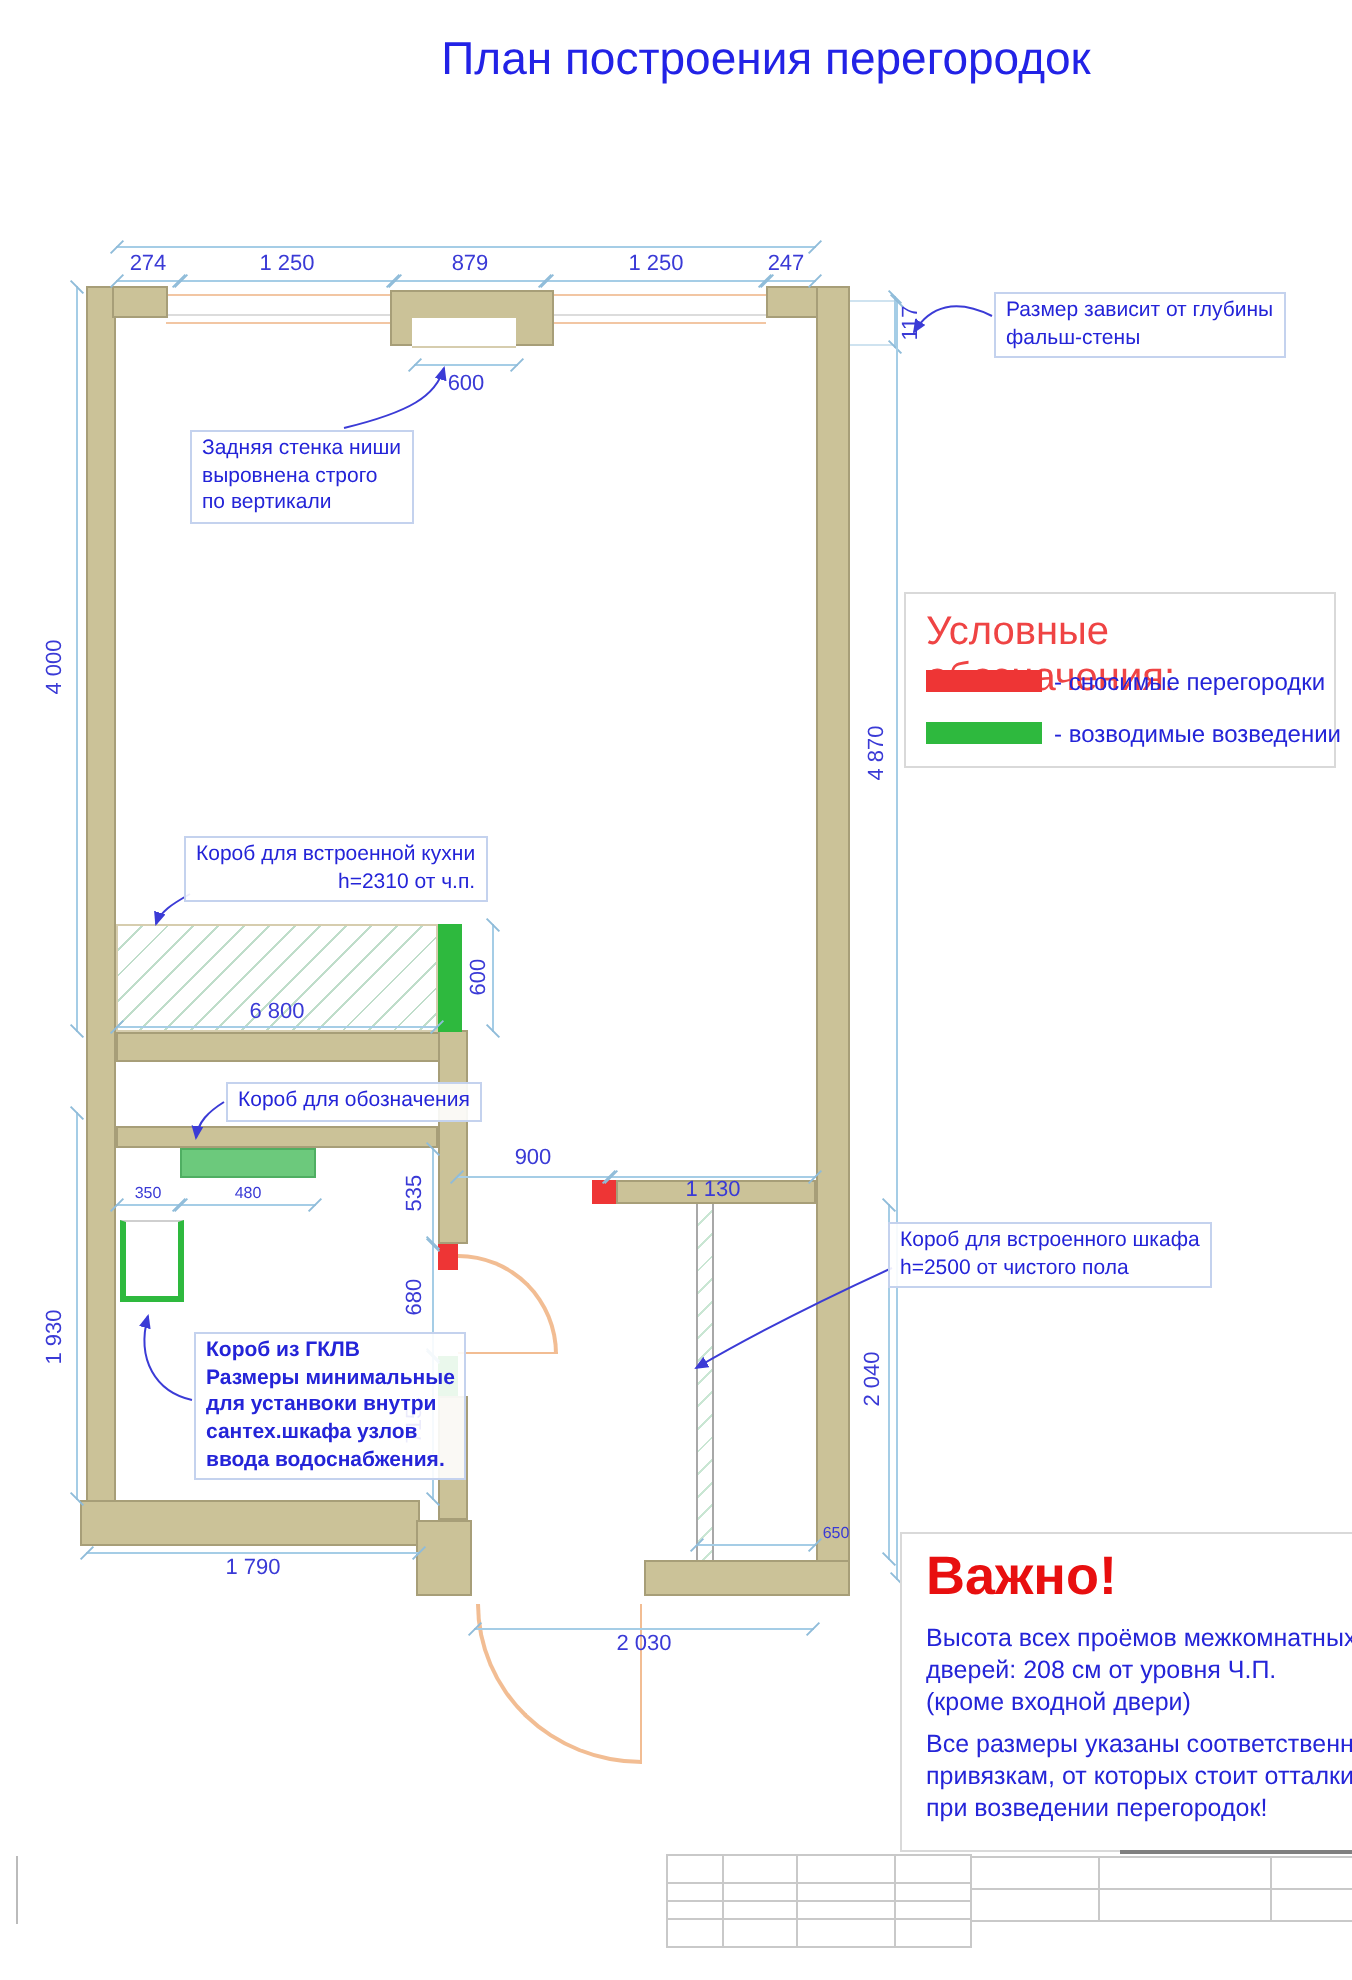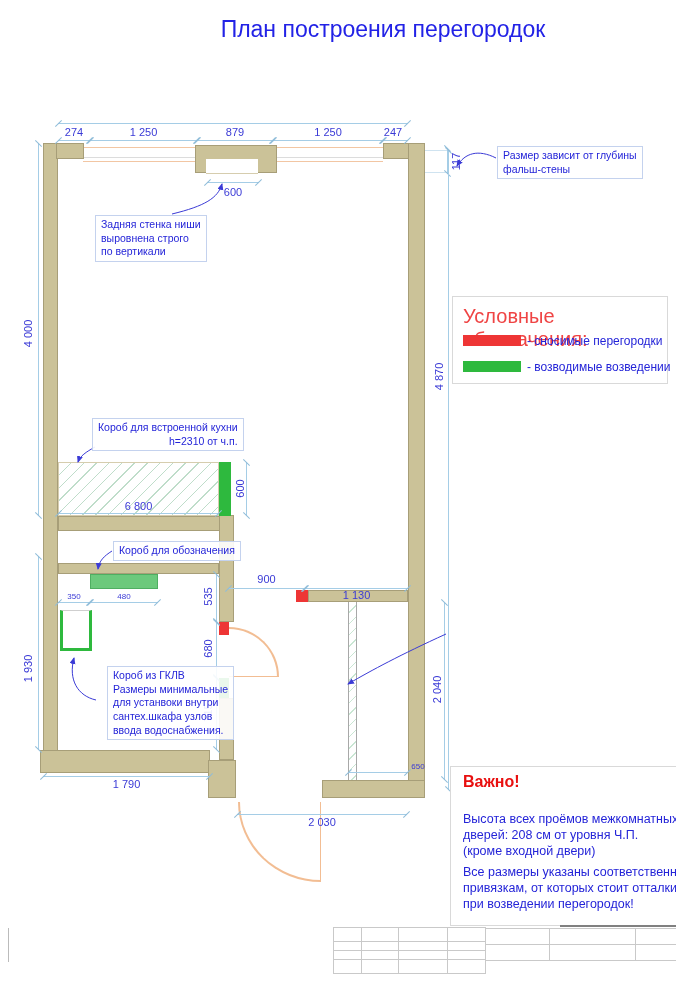--- a/index.html
+++ b/index.html
@@ -43,21 +43,21 @@
         border:1px solid #c4d2ee;background:rgba(255,255,255,.9);padding:2px 5px;}
   
   #legend{position:absolute;left:452px;top:296px;width:214px;height:86px;border:1px solid #d9d9d9;background:#fff;}
   #legend .lt{position:absolute;left:10px;top:8px;font-size:20px;color:#ef4444;}
   .sw{position:absolute;left:10px;width:58px;height:11px;}
   .sw.r{background:#ee3535;top:38px;}
   .sw.g{background:#2eb93e;top:64px;}
   .lw{position:absolute;left:74px;color:#2424d8;font-size:12px;white-space:nowrap;}
   
   #imp{position:absolute;left:450px;top:766px;width:226px;height:158px;border:1px solid #d9d9d9;background:#fff;overflow:hidden;}
-  #imp .it{position:absolute;left:12px;top:6px;color:#e80f0f;font-size:16px;font-weight:bold;}
+  #imp .it{position:absolute;left:12px;top:6px;color:#e80f0f;font-size:27px;font-weight:bold;}
   .ip{position:absolute;left:12px;color:#2424d8;font-size:12.5px;line-height:1.28;white-space:pre;}
   
   .addr{position:absolute;left:40px;top:933px;width:290px;text-align:center;color:#222;font-size:12px;line-height:1.45;white-space:pre;}
   .tb{position:absolute;display:grid;border-top:1px solid #c9c9c9;border-left:1px solid #c9c9c9;}
   .tb .td{border-right:1px solid #c9c9c9;border-bottom:1px solid #c9c9c9;}
   #title{position:absolute;left:90px;right:0;top:16px;text-align:center;color:#2222e6;font-size:23px;}
   svg{position:absolute;left:0;top:0;}
 </style>
 </head>
 <body>
@@ -169,21 +169,23 @@
   </svg>
 
   <div class="note" style="left:497px;top:146px;">Размер зависит от глубины
 фальш-стены</div>
   <div class="note" style="left:95px;top:215px;">Задняя стенка ниши
 выровнена строго
 по вертикали</div>
   <div class="note" style="left:92px;top:418px;text-align:right;">Короб для встроенной кухни
 h=2310 от ч.п.</div>
   <div class="note" style="left:113px;top:541px;">Короб для обозначения</div>
-  <div class="note" style="left:107px;top:666px;">Короб из ГКЛВ
+  <div class="note" style="left:444px;top:611px;">Короб для встроенного шкафа
+h=2500 от чистого пола</div>
+  <div class="note" style="left:97px;top:666px;font-weight:bold;">Короб из ГКЛВ
 Размеры минимальные
 для устанвоки внутри
 сантех.шкафа узлов
 ввода водоснабжения.</div>
 
   <div id="legend">
     <div class="lt">Условные обозначения:</div>
     <div class="sw r"></div>
     <div class="lw" style="top:37px;">- сносимые перегородки</div>
     <div class="sw g"></div>

